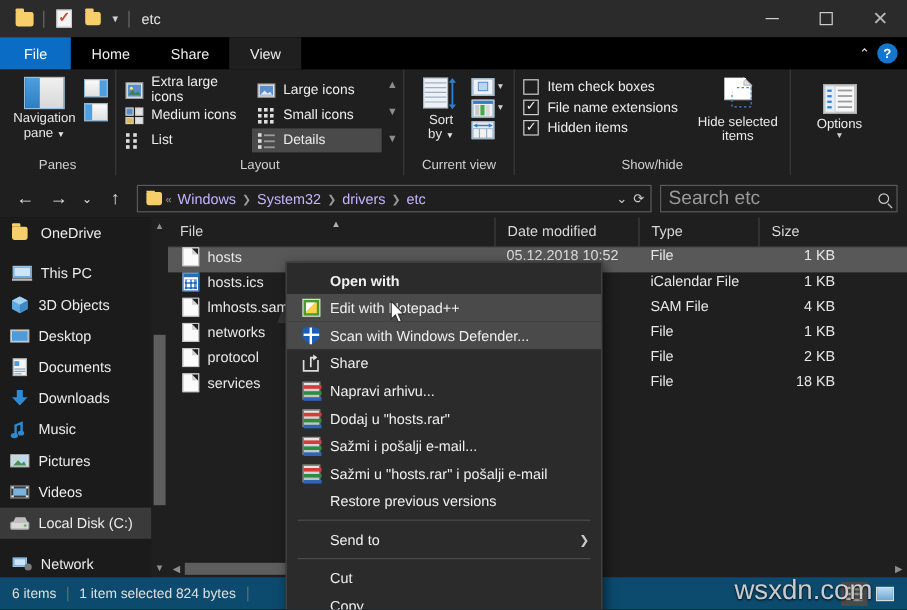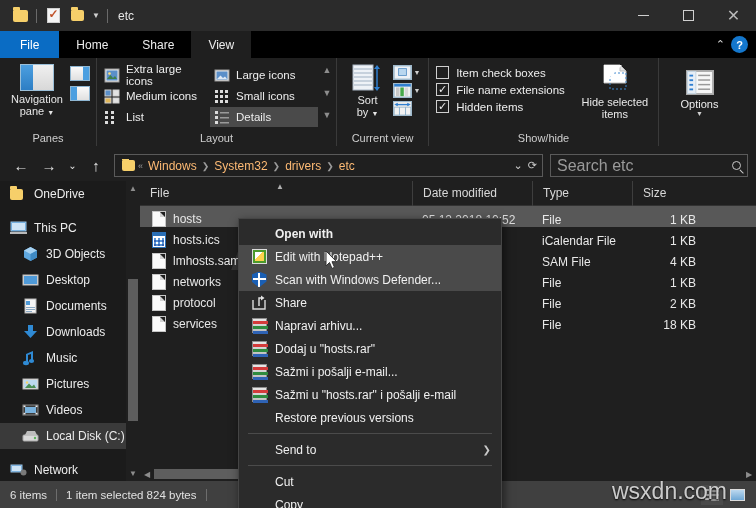--- a/index.html
+++ b/index.html
@@ -132,62 +132,62 @@
   .addrbar { position: absolute; top: 150px; left: 0; width: 756px; height: 31px;
              background: #1f1f1f; display: flex; align-items: center; padding: 0 8px; gap: 2px; }
   .nav-btn { width: 26px; height: 26px; display: flex; align-items: center; justify-content: center;
              color: #e2e2e2; font-size: 15px; }
   .nav-btn.small { width: 17px; font-size: 10px; }
   .addr-field {
     flex: 1; height: 23px; border: 1px solid #5a5a5a; background: #1f1f1f;
     display: flex; align-items: center; padding: 0 2px 0 4px; margin-left: 3px; min-width: 0;
   }
   .crumbs { display: flex; align-items: center; flex: 1; gap: 0; font-size: 12px; overflow: hidden; }
-  .crumb { color: #fdba74; padding: 0 5px; white-space: nowrap; }
+  .crumb { color: #c4b5fd; padding: 0 5px; white-space: nowrap; }
   .crumb-sep { color: #9a9a9a; font-size: 9px; }
   .addr-tools { display: flex; align-items: center; gap: 5px; padding-right: 3px; }
   .addr-tools span { color: #cfcfcf; font-size: 11px; }
   .search-field {
     width: 198px; height: 23px; border: 1px solid #5a5a5a; background: #1f1f1f;
     display: flex; align-items: center; padding: 0 6px; margin-left: 5px;
   }
   .search-ph { flex: 1; font-size: 16px; color: #9a9a9a; }
   .mag { width: 9px; height: 9px; border: 1.4px solid #c8c8c8; border-radius: 50%; position: relative; }
   .mag::after { content:""; position: absolute; right: -4px; bottom: -3px; width: 5px; height: 1.4px;
                 background: #c8c8c8; transform: rotate(45deg); }
 
   
   .content { position: absolute; top: 181px; left: 0; width: 756px; height: 300px; display: flex; }
 
   
   .sidebar { width: 140px; background: #1b1b1b; position: relative; overflow: hidden; }
   .side-item { height: 26px; display: flex; align-items: center; font-size: 12px; color: #ececec;
                padding-left: 10px; gap: 7px; }
   .side-item.sel { background: #3a3a3a; }
-  .side-item.ind1 { padding-left: 22px; }
+  .side-item.ind1 { padding-left: 8px; }
   .side-ico { width: 17px; height: 16px; flex-shrink: 0; position: relative; }
   .sb-vert { position: absolute; right: 0; top: 0; width: 14px; height: 300px; background: #1f1f1f; }
   .sb-up, .sb-dn { width: 14px; height: 15px; display: flex; align-items: center; justify-content: center;
                    color: #8d8d8d; font-size: 8px; }
   .sb-thumb { position: absolute; left: 2px; width: 10px; background: #5e5e5e; }
 
   
   .filepane { flex: 1; position: relative; background: #1f1f1f; overflow: hidden; }
   .colhdr { height: 25px; display: flex; align-items: center; font-size: 12px; color: #d8d8d8;
             border-bottom: 1px solid #323232; position: relative; }
   .col { padding-left: 10px; position: relative; height: 25px; display:flex; align-items:center; }
   .col + .col { border-left: 1px solid #3e3e3e; }
   .col-name { width: 272px; }
   .col-date { width: 120px; }
   .col-type { width: 100px; }
   .col-size { width: 80px; }
   .sort-arrow { position: absolute; left: 50%; top: 1px; color: #b0b0b0; font-size: 8px; }
 
   .rows { position: absolute; top: 25px; left: 0; right: 0; }
-  .row { height: 21px; display: flex; align-items: flex-end; font-size: 12px; color: #e8e8e8; }
+  .row { height: 21px; display: flex; align-items: flex-start; font-size: 12px; color: #e8e8e8; }
   .row.sel { background: #585858; }
   .cell { padding-left: 10px; overflow: hidden; white-space: nowrap; }
   .cell-name { width: 272px; display: flex; align-items: center; gap: 7px; padding-left: 12px; }
   .cell-date { width: 120px; color: #dedede; }
   .cell-type { width: 100px; }
   .cell-size { width: 80px; text-align: right; padding-right: 16px; padding-left: 0; }
   .fico { width: 14px; height: 16px; flex-shrink: 0; position: relative; }
   .fico.doc { background: #fbfbfb; border: 1px solid #c6c6c6; }
   .fico.doc::after { content:""; position:absolute; top:0; right:0; border-width: 0 5px 5px 0;
                      border-style: solid; border-color: #d3d3d3 #1f1f1f; }
@@ -237,21 +237,21 @@
   .ico-rar::before { content:""; position:absolute; left:0; top:2px; width:15px; height:3px;
                      background:#d43b3b; }
   .ico-rar::after { content:""; position:absolute; left:0; top:7px; width:15px; height:3px;
                     background:#2e8b3f; box-shadow: 0 5px 0 #2f63b5; }
 
   
   .cursor { position: absolute; left: 325px; top: 250px; width: 13px; height: 20px; z-index: 50; }
 
   
   .statusbar { position: absolute; bottom: 0; left: 0; width: 756px; height: 27px;
-               background: #404040; display: flex; align-items: center;
+               background: #0c4a6e; display: flex; align-items: center;
                font-size: 11.5px; color: #e0e0e0; padding-left: 10px; gap: 0; }
   .sb-text { padding-right: 9px; }
   .sb-div { width: 1px; height: 12px; background: #6d6d6d; margin-right: 9px; }
   .view-btns { margin-left: auto; display: flex; align-items: center; gap: 3px; padding-right: 8px; }
   .vb { width: 22px; height: 20px; display:flex; align-items:center; justify-content:center; }
   .vb.sel { background: #4a4a4a; }
   .vb-det { width: 14px; height: 11px; position: relative; }
   .vb-det i { position: absolute; left:0; width: 4px; height: 2px; background: #b9b9b9; }
   .vb-det b { position: absolute; left: 6px; width: 8px; height: 2px; background: #8f8f8f; }
   .vb-lg { width: 15px; height: 12px; background: linear-gradient(#bcd8ef,#6fa8d6);

